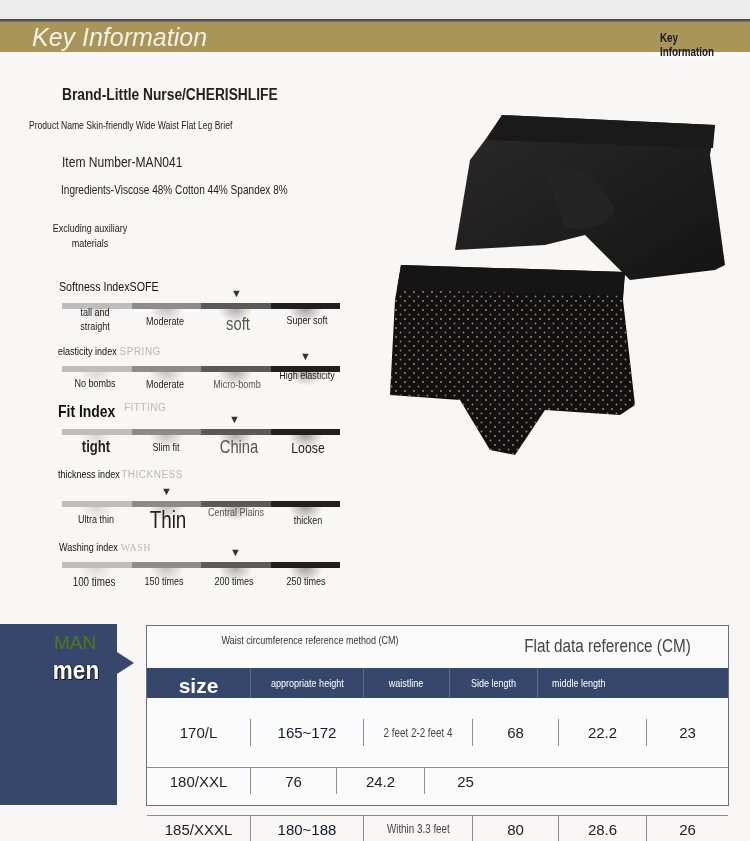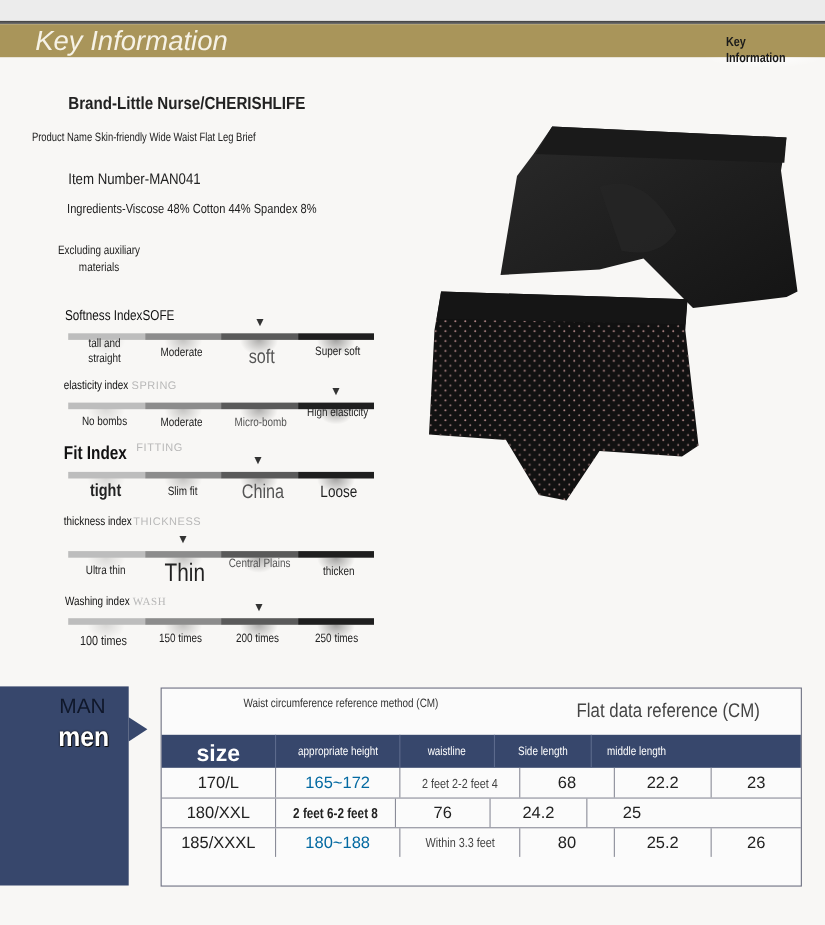--- a/index.html
+++ b/index.html
@@ -43,38 +43,38 @@
   .lbl.l { font-size:18px; }
   .lbl.xl { font-size:23px; }
   .lbl.gray { color:#555; }
 
   
   .photo { left:385px; top:110px; width:345px; height:350px; }
 
   
   .navy { left:0; top:624px; width:117px; height:181px; background:#37476c; }
   .navy-arrow { left:117px; top:652px; width:0; height:0; border-top:11px solid transparent; border-bottom:11px solid transparent; border-left:17px solid #37476c; }
-  .man { left:40px; top:632px; width:70px; text-align:center; font-size:19px; color:#0f172a; font-weight:300; }
+  .man { left:40px; top:632px; width:70px; text-align:center; font-size:19px; color:#4d7c0f; font-weight:300; }
   .men { left:38px; top:656px; width:76px; text-align:center; font-size:25px; font-weight:bold; color:#fff; transform:scaleX(0.9); text-shadow: 0 0 2px #000, 1px 1px 0 #111; }
   .tbl { left:146px; top:625px; width:583px; height:181px; border:1px solid #6d6f80; background:#fbfbfb; }
   .tbl-top1 { left:200px; top:632px; width:220px; text-align:center; font-size:11px; line-height:16px; color:#333; transform:scaleX(0.82); }
   .tbl-top2 { left:500px; top:636px; width:215px; text-align:center; font-size:18px; color:#444; transform:scaleX(0.85); }
   .thead { left:147px; top:668px; width:581px; height:30px; background:#37476c; display:flex; }
   .thead div { color:#fff; display:flex; align-items:center; justify-content:center; border-right:1px solid #5c6a8c; white-space:nowrap; }
   .thead div:last-child { border-right:none; }
   .c1 { width:104px; } .c2 { width:113px; } .c3 { width:109px; } .c4 { width:86px; } .c5 { width:88px; } .c6 { width:81px; }
   .th-size { font-size:21px; font-weight:bold; padding-top:6px; }
   .th-sm { font-size:11px; transform:scaleX(0.82); }
   .th-md { font-size:13px; transform:scaleX(0.82); }
   .tbody { left:147px; top:698px; width:581px; }
-  .trow { display:flex; height:27px; border-top:1px solid #8a8c98; }
+  .trow { display:flex; height:27px; border-top:1px solid #8a8c98;margin-top:21px; }
   .trow:first-child { border-top:none; }
   .trow div { display:flex; align-items:center; justify-content:center; border-right:1px solid #8a8c98; font-size:15px; color:#222; white-space:nowrap; }
   .trow div:last-child { border-right:none; }
-  .trow .h { color:#0369a1; }
+  .trow .h { color:#0f172a; }
   .trow .w { font-size:13px; transform-origin:center; }
   .trow .w span { display:inline-block; transform:scaleX(0.82); }
   .trow .w.bold span { font-weight:bold; }
   .trow .w.light span { color:#444; font-size:12px; }
 </style>
 </head>
 <body>
 
 <div class="abs topstrip"></div>
 <div class="abs topline"></div>
@@ -206,30 +206,27 @@
     <div class="c2 h">165~172</div>
     <div class="c3 w light">
         <span>2 feet 2-2 feet 4</span>
       </div>
     <div class="c4">68</div>
     <div class="c5">22.2</div>
     <div class="c6">23</div>
   </div>
   <div class="trow">
     <div class="c1">180/XXL</div>
-    <div class="c3 w bold">
-        <span>2 feet 6-2 feet 8</span>
-      </div>
     <div class="c4">76</div>
     <div class="c5">24.2</div>
     <div class="c6">25</div>
   </div>
   <div class="trow">
     <div class="c1">185/XXXL</div>
     <div class="c2 h">180~188</div>
     <div class="c3 w light">
         <span>Within 3.3 feet</span>
       </div>
     <div class="c4">80</div>
-    <div class="c5">25.2</div>
+    <div class="c5">28.6</div>
     <div class="c6">26</div>
   </div>
 </div>
 
 </body></html>

